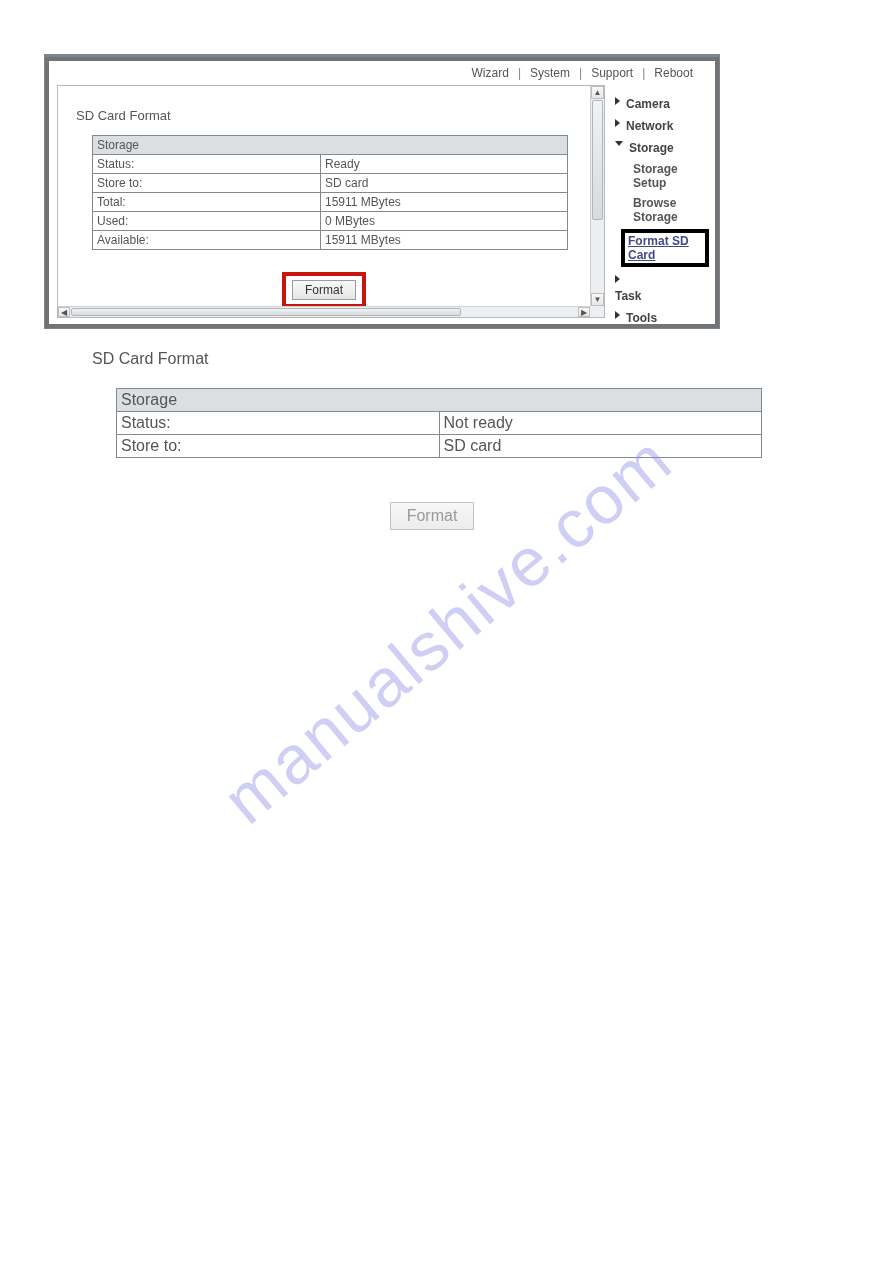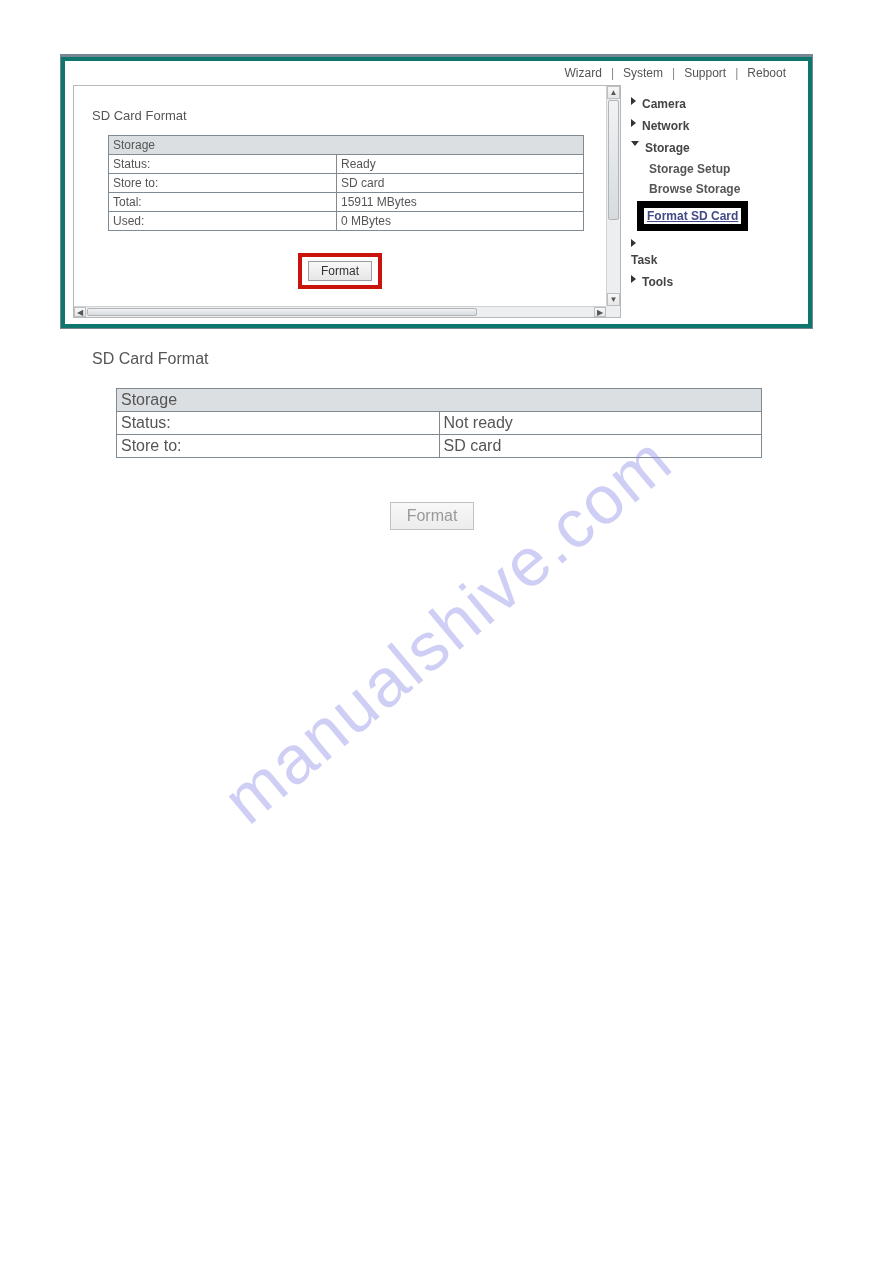--- a/index.html
+++ b/index.html
@@ -8,27 +8,27 @@
     background: #fff;
     font-family: Verdana, Arial, sans-serif;
     width: 893px;
     height: 1269px;
     position: relative;
   }
 
   
   .app-frame {
     position: absolute;
-    left: 60px;
+    left: 44px;
     top: 54px;
-    width: 753px;
+    width: 676px;
     height: 275px;
     border: 1px solid #768693;
     border-top: 3px solid #768693;
-    background: #0f766e;
+    background: #737373;
   }
   .app-inner {
     position: absolute;
     left: 4px;
     top: 4px;
     right: 4px;
     bottom: 4px;
     background: #fff;
   }
 
@@ -209,21 +209,21 @@
   }
   .sub.hl {
     display: inline-block;
     margin-left: 12px;
     padding: 2px 4px;
     text-decoration: underline;
     color: #424a85;
   }
   .hl-box {
     display: inline-block;
-    border: 7px solid #000000;
+    border: 4px solid #000000;
     margin-top: 2px;
     margin-left: 6px;
   }
 
   
   .lower {
     position: absolute;
     left: 92px;
     top: 350px;
     width: 680px;
@@ -321,20 +321,24 @@
                 <td class="key">Store to:</td>
                 <td>SD card</td>
               </tr>
               <tr>
                 <td class="key">Total:</td>
                 <td>15911 MBytes</td>
               </tr>
               <tr>
                 <td class="key">Used:</td>
                 <td>0 MBytes</td>
+              </tr>
+              <tr>
+                <td class="key">Available:</td>
+                <td>15911 MBytes</td>
               </tr>
             </tbody>
           </table>
 
           <div class="format-wrap">
             <span class="highlight-red">
               <button class="fmt">Format</button>
             </span>
           </div>
         </div>

